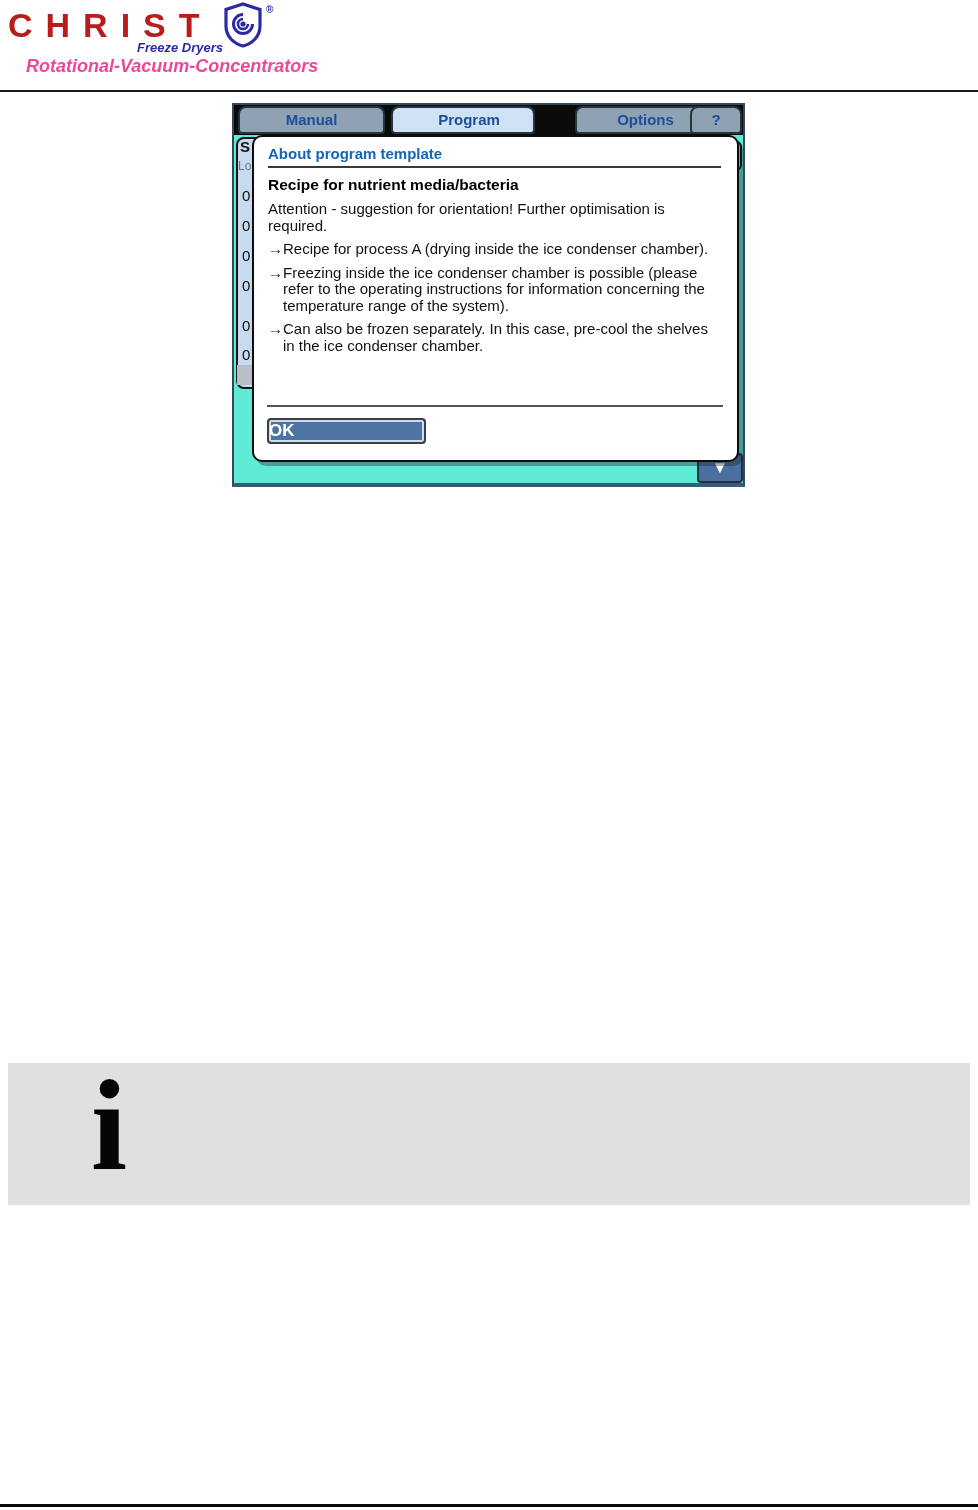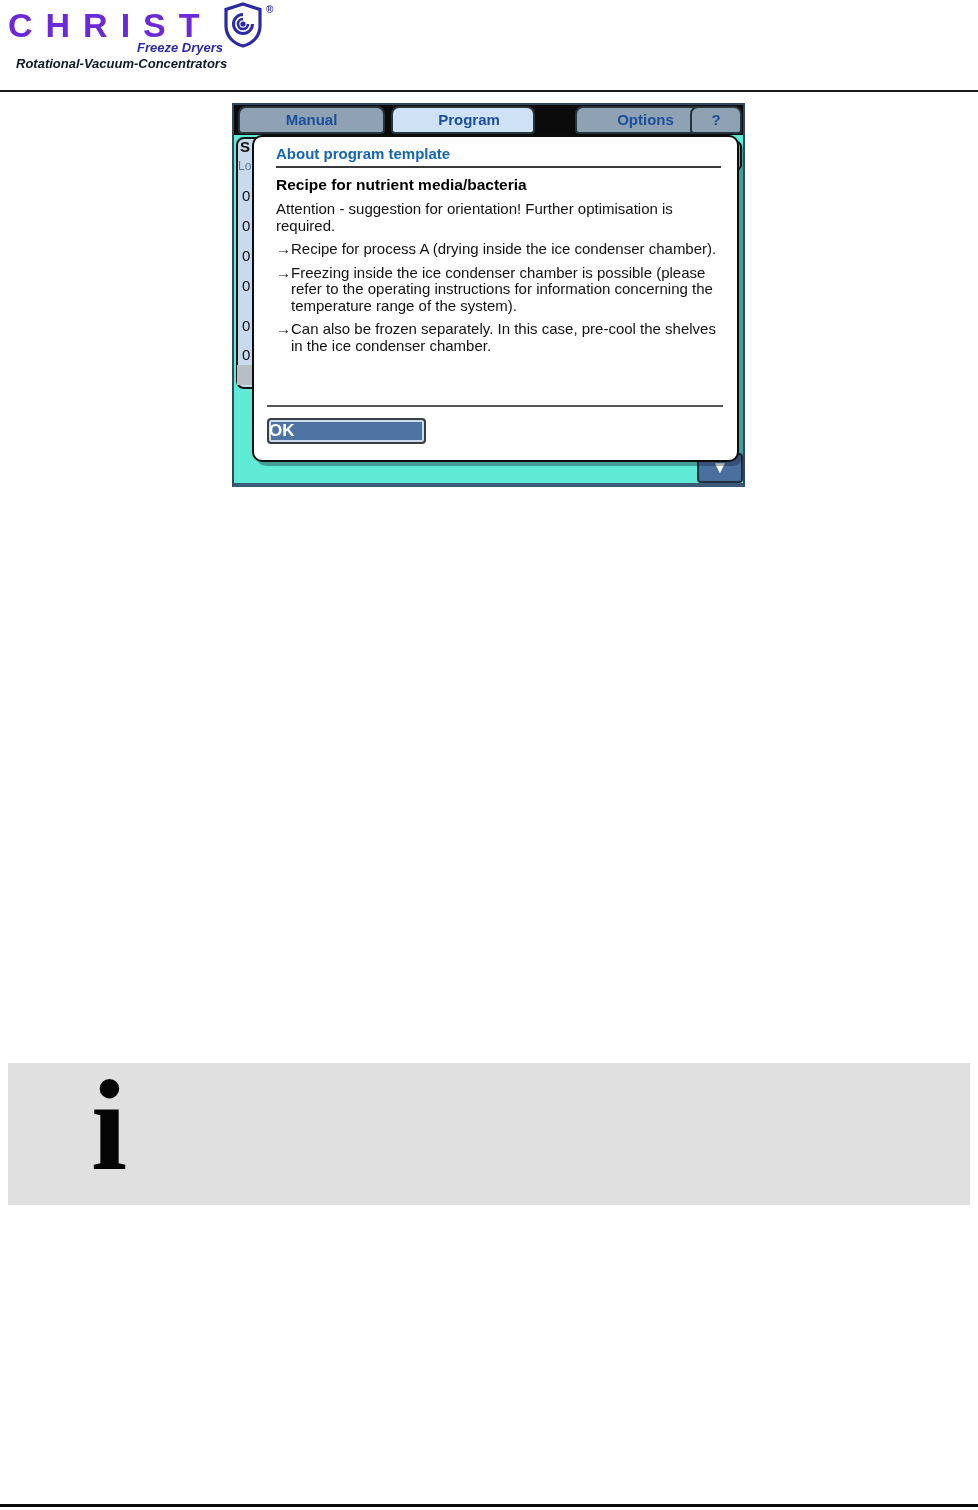--- a/index.html
+++ b/index.html
@@ -1,28 +1,28 @@
 <!DOCTYPE html>
 <html><head>
 <meta charset="utf-8">
 <style>
   * { margin:0; padding:0; box-sizing:border-box; }
   body { background:#fff; }
   .page { position:relative; width:978px; height:1510px; background:#fff;
           font-family:"Liberation Sans", sans-serif; overflow:hidden; }
 
   
-  .brand-word { position:absolute; left:8px; top:6px; color:#6d28d9;
+  .brand-word { position:absolute; left:8px; top:6px; color:#b91c1c;
                 font-size:34px; font-weight:bold; letter-spacing:13px; }
   .brand-shield { position:absolute; left:222px; top:2px; }
   .brand-reg { position:absolute; left:266px; top:4px; color:#2a2aa4; font-size:10px; font-weight:bold; }
   .tagline1 { position:absolute; left:137px; top:40px; color:#2a2aa4;
               font-size:13px; font-weight:bold; font-style:italic; }
-  .tagline2 { position:absolute; left:16px; top:56px; color:#0f172a;
-              font-size:13px; font-weight:bold; font-style:italic; }
+  .tagline2 { position:absolute; left:26px; top:56px; color:#ec4899;
+              font-size:18px; font-weight:bold; font-style:italic; }
   .header-rule { position:absolute; left:0; top:90px; width:978px; height:2px; background:#1a1a1a; }
 
   
   .ui { position:absolute; left:232px; top:103px; width:513px; height:384px;
         background:#5eead4; border:2px solid #31485d; border-bottom:4px solid #3c5a78; }
   .tabbar { position:absolute; left:0; top:0; width:509px; height:30px; background:#0b0b0b; }
   .tab { position:absolute; top:1px; height:28px; border:2px solid #26343c;
          border-radius:8px 8px 4px 4px; color:#1a4f9c; font-size:15px; font-weight:bold;
          text-align:center; line-height:24px; cursor:default; }
   .tab.inactive { background:#8fa2b4; }
@@ -38,21 +38,21 @@
   .bg-roundel { position:absolute; left:486px; top:36px; width:22px; height:30px;
                 border:2px solid #141414; border-radius:6px; background:#c3d7ec; }
   .bg-col-letter { position:absolute; left:6px; top:33px; font-size:15px; font-weight:bold; color:#111; }
   .bg-col-sub    { position:absolute; left:4px; top:54px; font-size:12px; color:#5a7a9a; }
   .bg-zero { position:absolute; left:8px; font-size:15px; color:#111; }
   .bg-gray-sliver { position:absolute; left:3px; top:260px; width:16px; height:20px; background:#b7bec5; }
 
   
   .dialog { position:absolute; left:18px; top:30px; width:487px; height:327px;
             background:#fff; border:2px solid #0d0d0d; border-radius:10px;
-            box-shadow:4px 4px 0 rgba(20,20,40,0.35); z-index:5; padding:6px 16px 0 22px; }
+            box-shadow:4px 4px 0 rgba(20,20,40,0.35); z-index:5; padding:6px 16px 0 14px; }
   .dlg-title { color:#1565b5; font-size:15px; font-weight:bold; margin-top:2px; }
   .dlg-rule  { border:none; border-top:2px solid #3a3a3a; margin-top:4px; }
   .dlg-heading { color:#000; font-size:15.5px; font-weight:bold; margin-top:8px; }
   .dlg-intro { color:#111; font-size:15px; line-height:16.5px; margin-top:7px; }
   .dlg-bullet { display:flex; margin-top:7px; color:#111; font-size:15px; line-height:16.5px; }
   .dlg-bullet .marker { width:15px; flex:0 0 15px; }
   .dlg-rule2 { position:absolute; left:13px; right:14px; top:268px; border:none; border-top:2px solid #555; }
   .ok-btn { position:absolute; left:13px; top:281px; width:159px; height:26px;
             background:#4d74a2; border:2px solid #3a3f46; border-radius:4px;
             box-shadow:inset 0 0 0 2px #ccdcec; color:#fff; font-size:17px; font-weight:bold;

